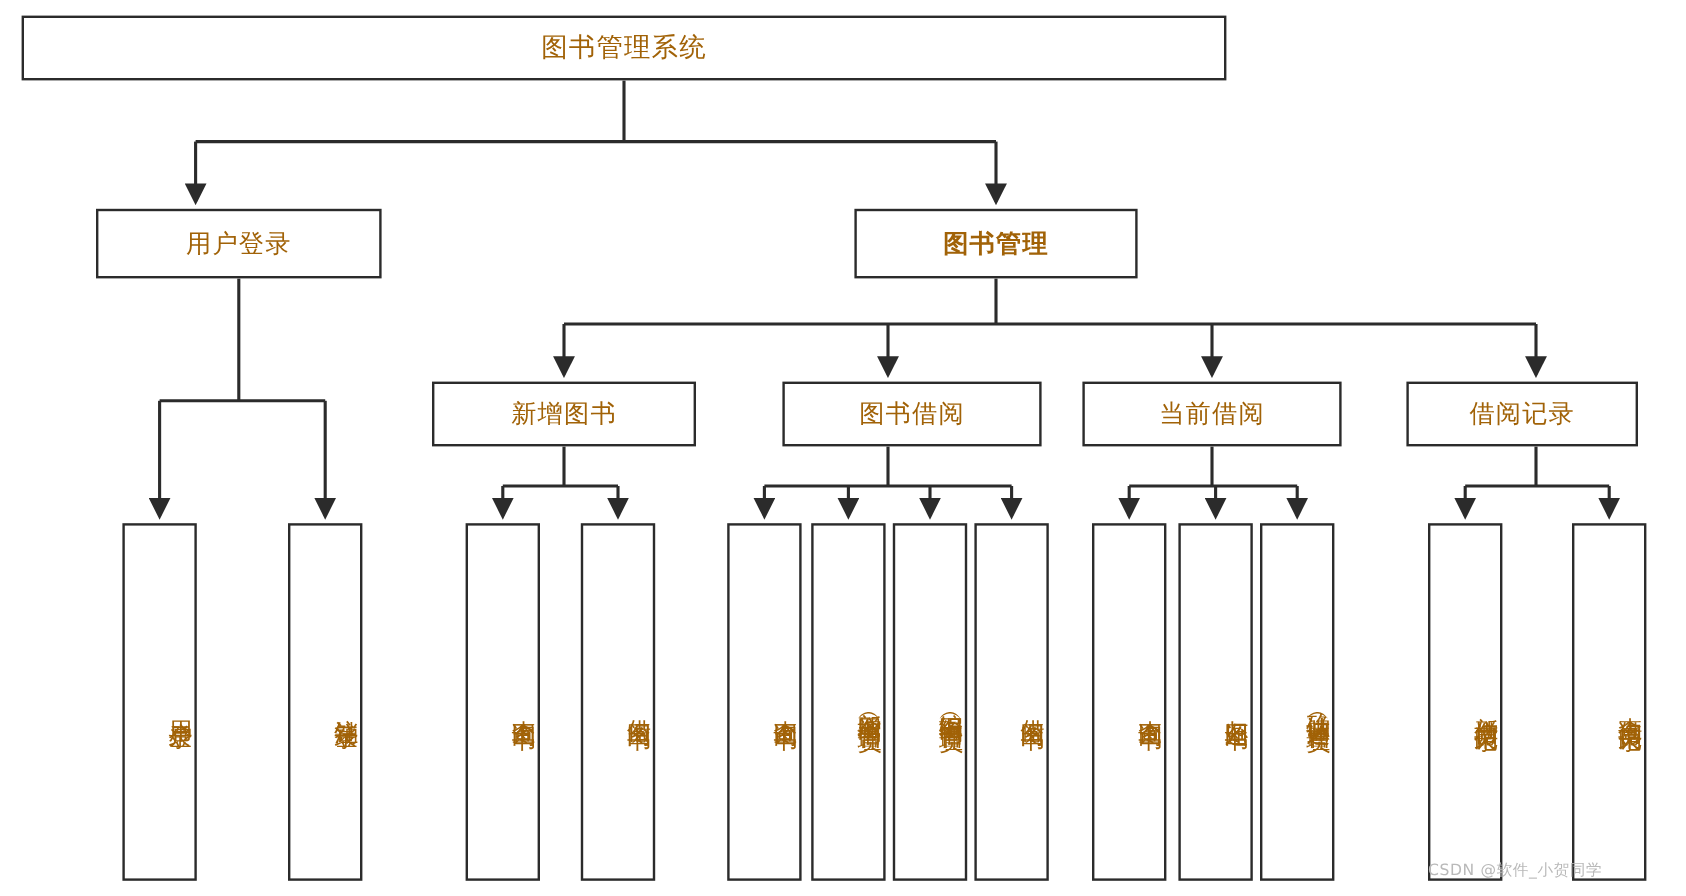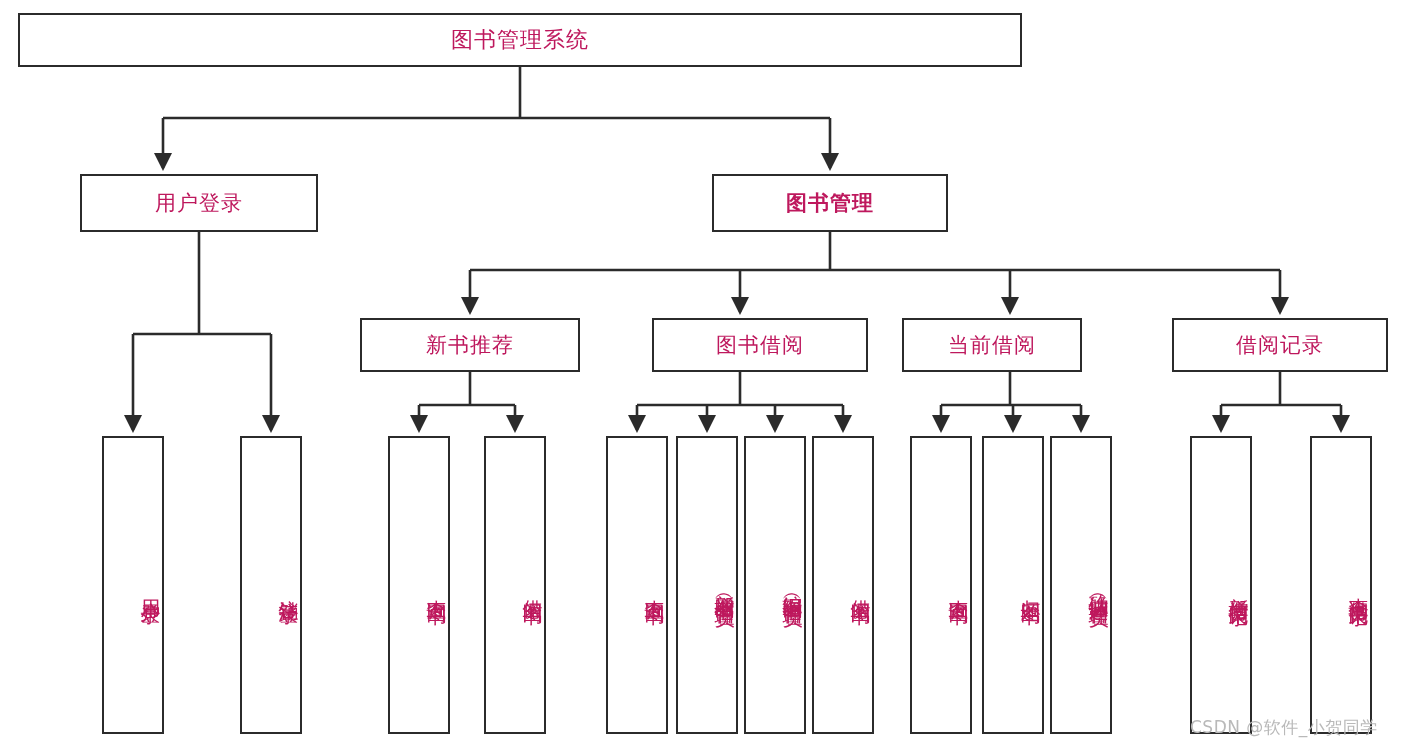--- a/index.html
+++ b/index.html
@@ -23,21 +23,21 @@
     pointer-events: none;
   }
   .node {
     position: absolute;
     box-sizing: border-box;
     border: 2px solid #2b2b2b;
     background: #ffffff;
     display: flex;
     align-items: center;
     justify-content: center;
-    color: #be185d;
+    color: #a16207;
   }
   .node.horiz {
     font-size: 21px;
     letter-spacing: 1px;
   }
   .node.root {
     font-size: 22px;
   }
   .node.vert {
     writing-mode: vertical-rl;
@@ -51,21 +51,21 @@
   }
   .node.vert .vtext {
     writing-mode: vertical-rl;
     text-orientation: upright;
     display: block;
     text-align: left;
     white-space: nowrap;
   }
   .watermark {
     position: absolute;
-    font-size: 17px;
+    font-size: 13px;
     color: #b9b9b9;
     white-space: nowrap;
     letter-spacing: 0.5px;
   }
 </style>
 </head>
 <body>
 
 <div id="canvas">
 
@@ -126,29 +126,29 @@
   </div>
 
   <div class="node horiz" style="left:80px; top:174px; width:238px; height:58px;">
     <span>用户登录</span>
   </div>
   <div class="node horiz" style="left:712px; top:174px; width:236px; height:58px;font-weight:bold;">
     <span>图书管理</span>
   </div>
 
   <div class="node horiz" style="left:360px; top:318px; width:220px; height:54px;">
-    <span>新书推荐</span>
+    <span>新增图书</span>
   </div>
   <div class="node horiz" style="left:632px; top:318px; width:216px; height:54px;margin-left:20px;">
     <span>图书借阅</span>
   </div>
-  <div class="node horiz" style="left:902px; top:318px; width:180px; height:54px;text-align:center;">
+  <div class="node horiz" style="left:902px; top:318px; width:216px; height:54px;text-align:center;">
     <span>当前借阅</span>
   </div>
-  <div class="node horiz" style="left:1172px; top:318px; width:216px; height:54px;">
+  <div class="node horiz" style="left:1172px; top:318px; width:193px; height:54px;">
     <span>借阅记录</span>
   </div>
 
   <div class="node vert" style="left:102px; top:436px; width:62px; height:298px;">
     <span class="vtext">用户登录</span>
   </div>
   <div class="node vert" style="left:240px; top:436px; width:62px; height:298px;">
     <span class="vtext">注销登录</span>
   </div>
   <div class="node vert" style="left:388px; top:436px; width:62px; height:298px;">

